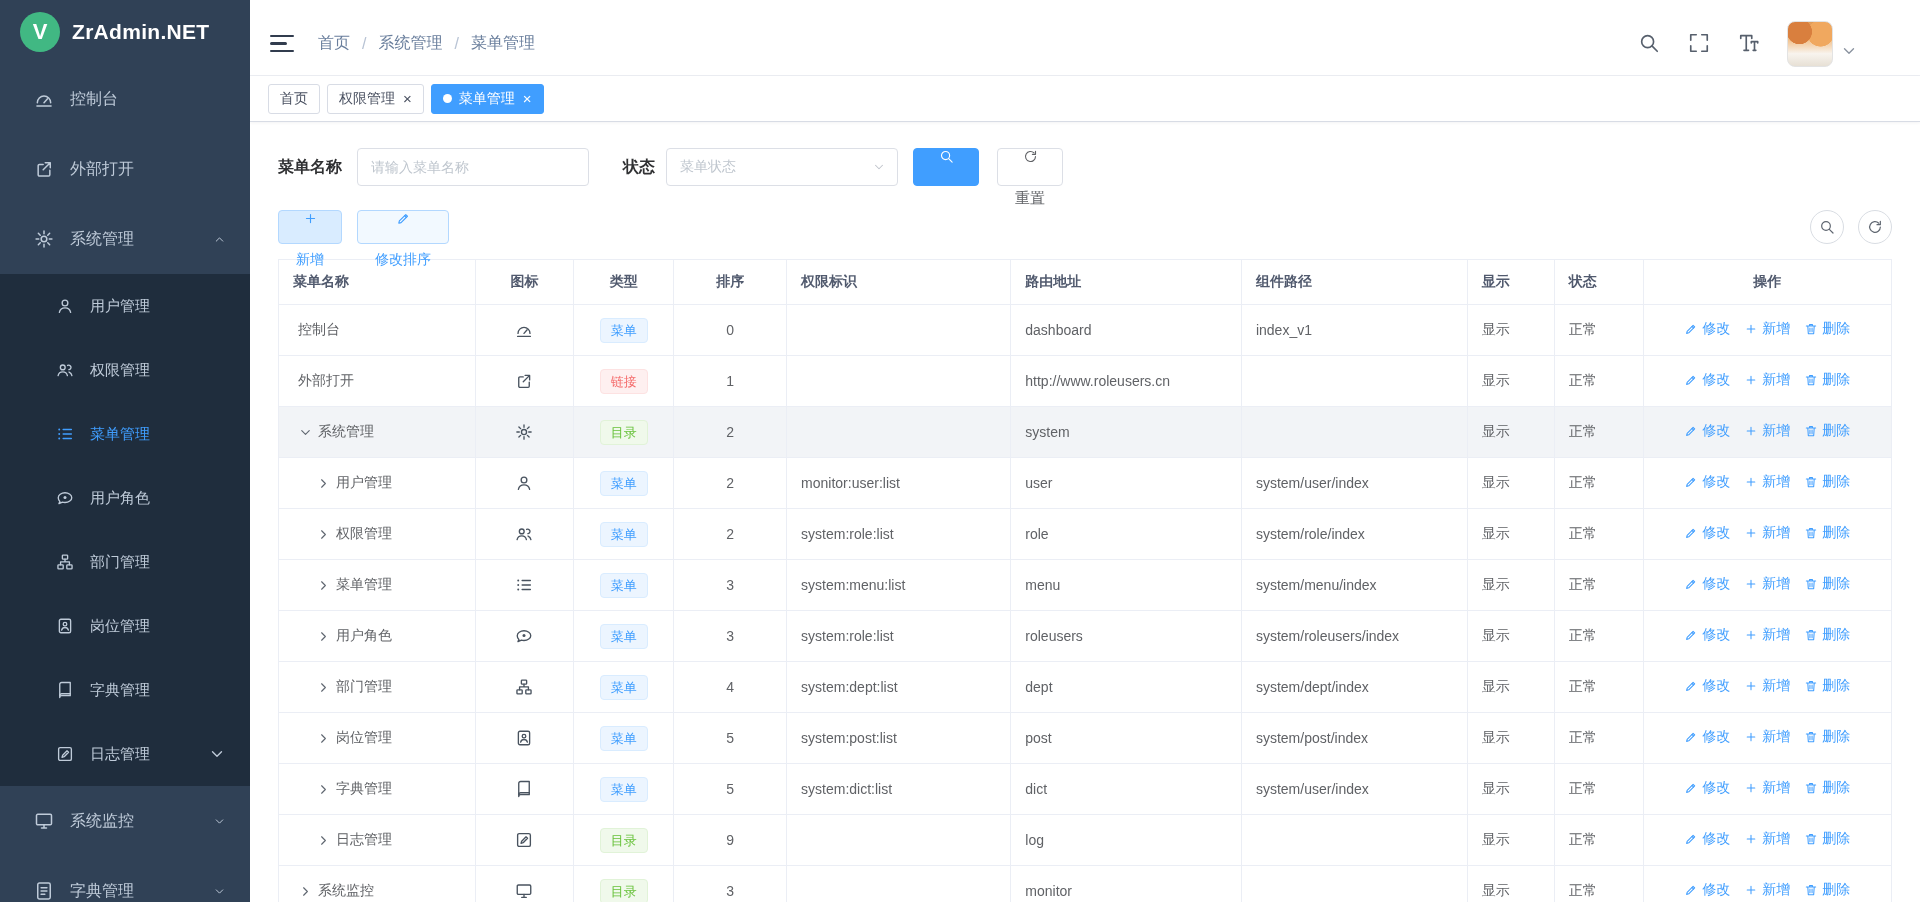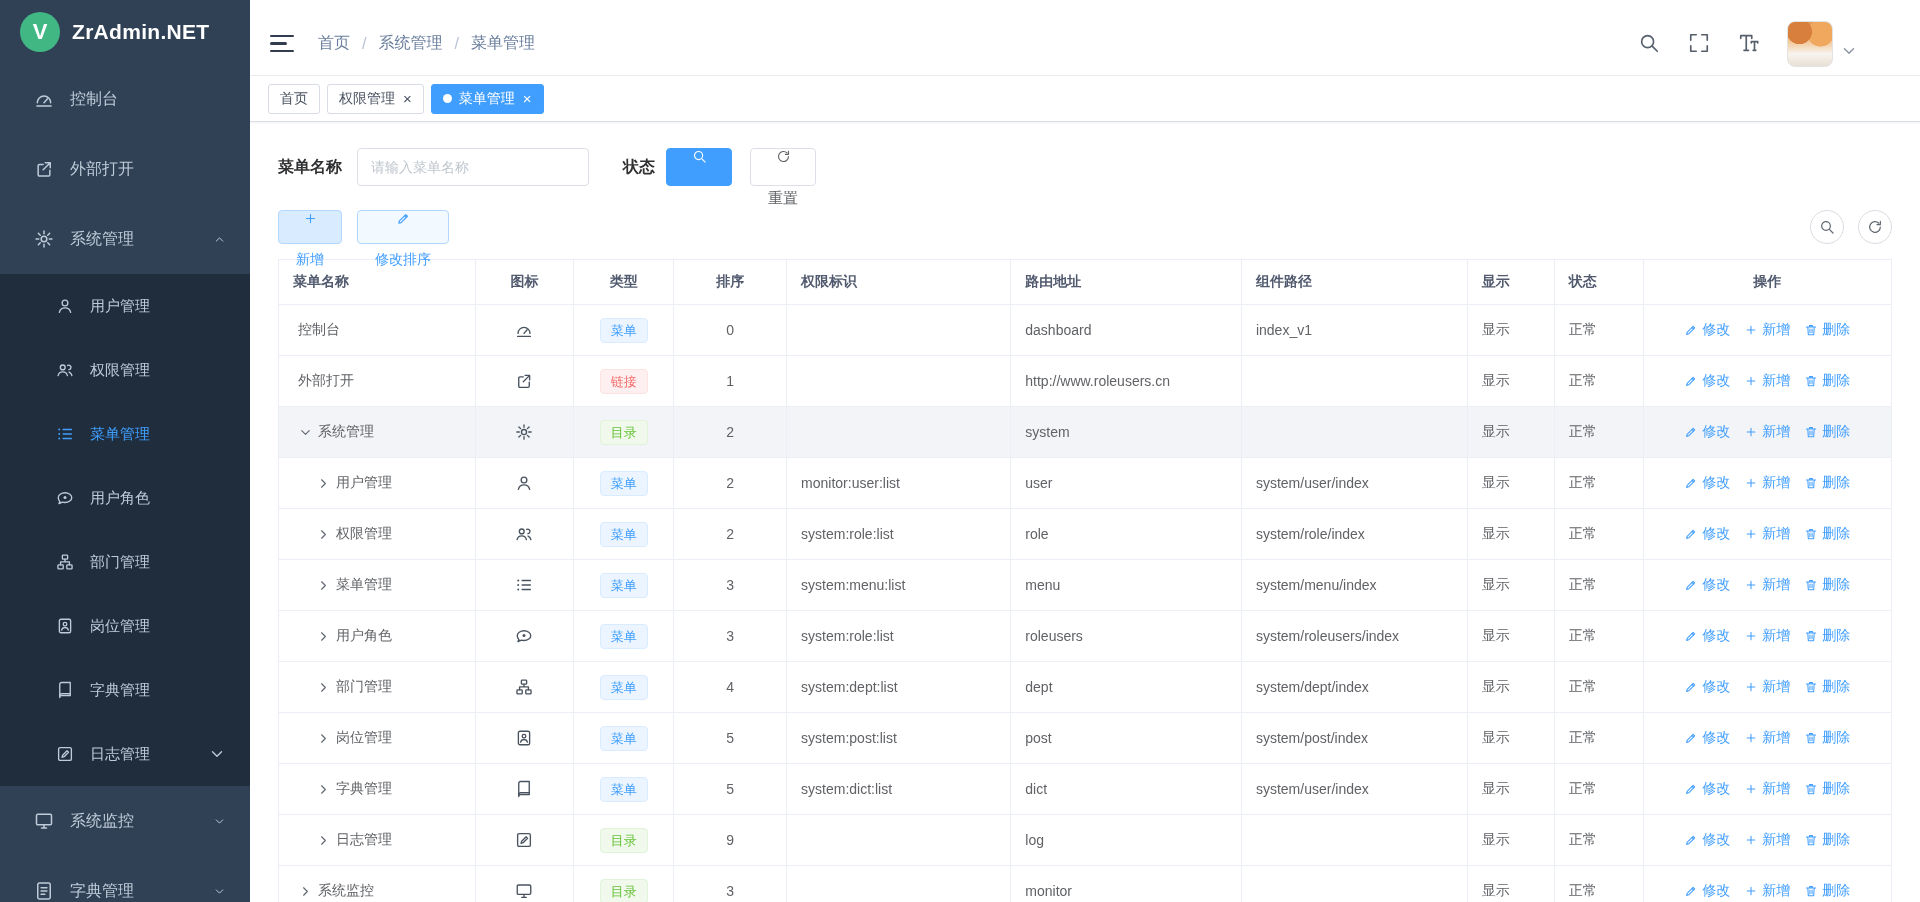--- a/index.html
+++ b/index.html
@@ -97,21 +97,21 @@
   .indent { display:inline-block; height:1px; flex:none; }
   .tree-toggle { display:inline-flex; width:15px; height:15px; color:#5f6670; flex:none; cursor:pointer; }
   .icon-cell .ic { width:18px; height:18px; color:#49535f; vertical-align:middle; }
 
   .tag { display:inline-block; height:25px; line-height:23px; padding:0 10px; font-size:13px;
          border-radius:4px; border:1px solid; }
   .tag-menu { color:#409eff; background:#ecf5ff; border-color:#d9ecff; }
   .tag-link { color:#f56c6c; background:#fef0f0; border-color:#fde2e2; }
   .tag-dir  { color:#67c23a; background:#f0f9eb; border-color:#e1f3d8; }
 
-  .ops { text-align:center; padding:0 2px; }
+  .ops { text-align:center; padding:0 2px;font-family:Liberation Serif, serif; }
   .ops a { color:#409eff; font-size:14px; cursor:pointer; display:inline-flex;
            align-items:center; gap:4px; margin:0 7px; text-decoration:none; }
   .ops .ic { width:14px; height:14px; }
 
   .ic { display:inline-flex; width:18px; height:18px; flex:none; }
   .ic svg { width:100%; height:100%; display:block; }
 </style>
 </head>
 <body>
 
@@ -334,20 +334,28 @@
           <span class="tab-close">×</span>
         </span>
       </div>
 
     <section class="content">
 
       <div class="filterbar">
         <span class="f-label">菜单名称</span>
         <input class="text-input" placeholder="请输入菜单名称" style="">
         <span class="f-label second">状态</span>
+        <div class="select">
+          <span>菜单状态</span>
+          <span class="ic">
+              <svg viewBox="0 0 24 24" fill="none" stroke="currentColor" stroke-width="1.8" stroke-linecap="round" stroke-linejoin="round">
+                <path d="M6 9l6 6 6-6"></path>
+              </svg>
+            </span>
+        </div>
         <button class="btn btn-primary">
           <span class="ic">
               <svg viewBox="0 0 24 24" fill="none" stroke="currentColor" stroke-width="1.8" stroke-linecap="round" stroke-linejoin="round">
                 <circle cx="10.5" cy="10.5" r="6.5"></circle>
                 <path d="M15.5 15.5L21 21"></path>
               </svg>
             </span>
           <span>搜索</span>
         </button>
         <button class="btn btn-default">

